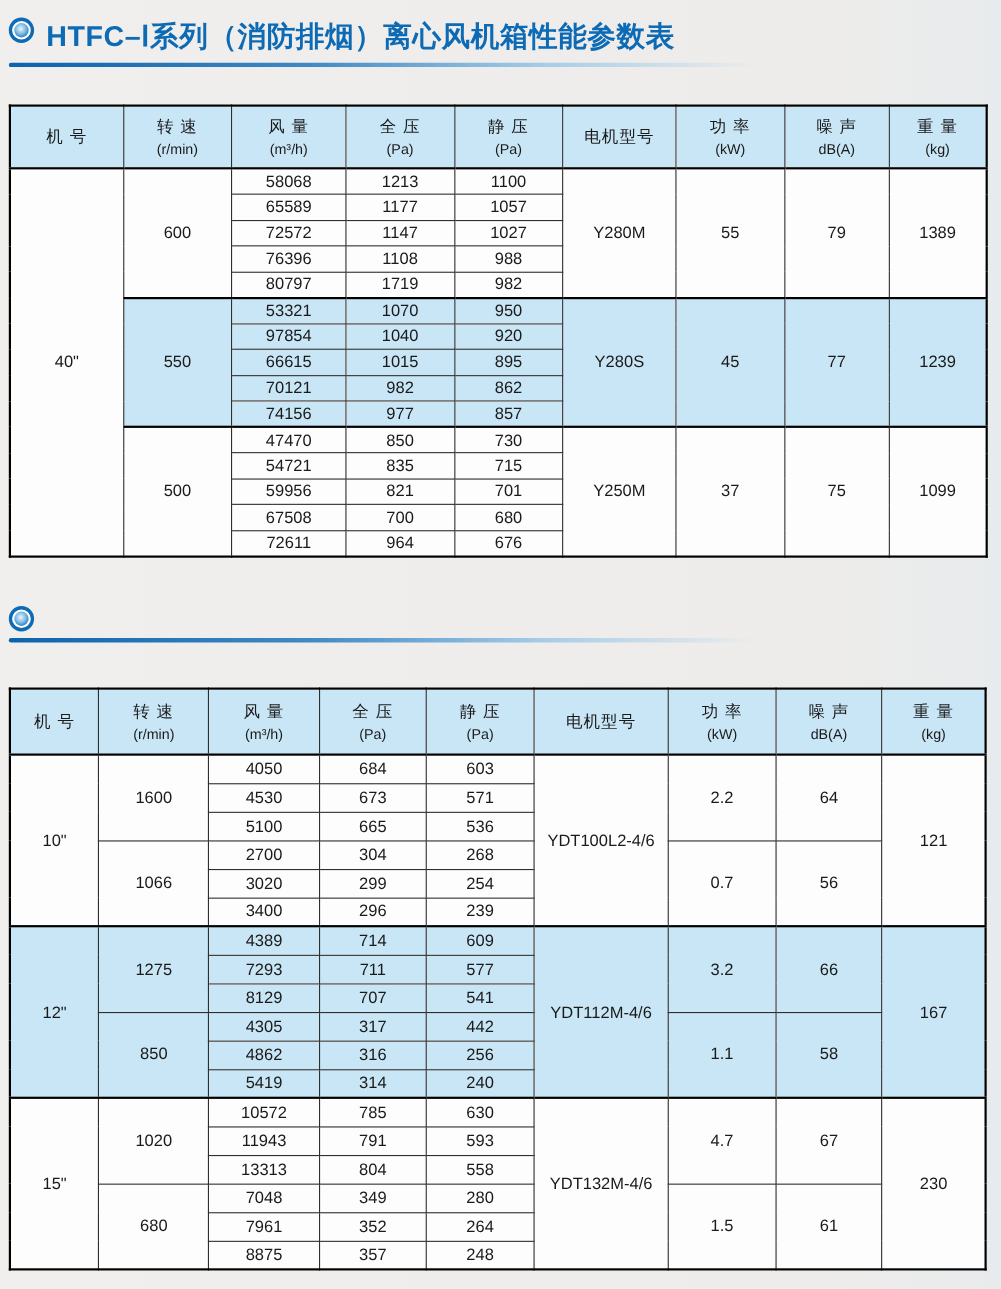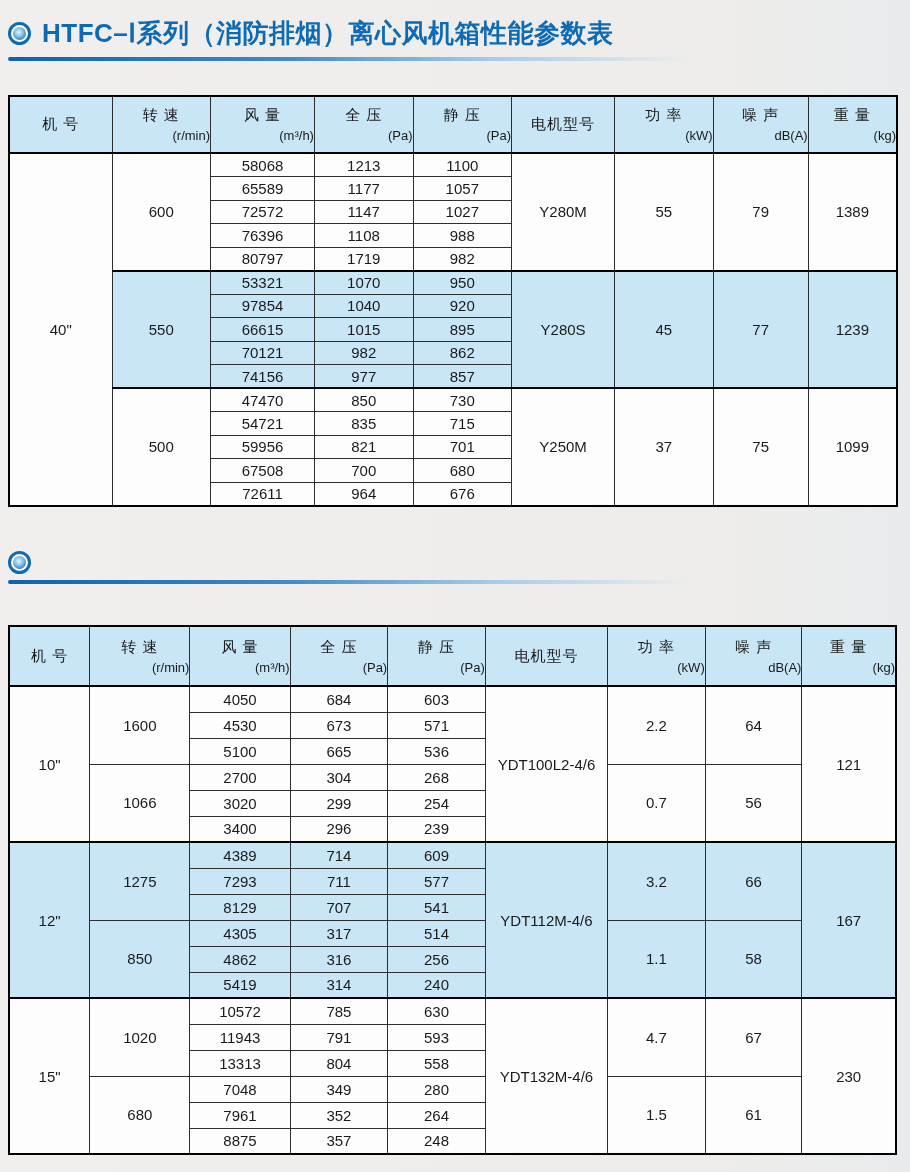--- a/index.html
+++ b/index.html
@@ -5,21 +5,21 @@
   html,body{margin:0;padding:0;}
   .page{
     position:relative;width:910px;height:1172px;overflow:hidden;
     background:linear-gradient(90deg,#f0efed 0%,#edecea 82%,#e8ebed 100%);
     font-family:"Liberation Sans",sans-serif;color:#1a1a1a;
   }
   
   .title-block{position:absolute;left:8px;}
   .tb1{top:16px;}
   .tb2{top:551px;}
-  .title-row{display:flex;align-items:center;}
+  .title-row{display:flex;align-items:flex-start;}
   .bullet{
     width:23px;height:23px;border-radius:50%;box-sizing:border-box;
     border:3px solid #0d6ab5;background:#fff;
     display:inline-flex;align-items:center;justify-content:center;flex:0 0 auto;
   }
   .bullet-core{
     width:13px;height:13px;border-radius:50%;
     background:radial-gradient(circle at 45% 40%, #eaf5fd 0%, #7db9e2 45%, #0d6ab5 85%);
   }
   .sec-title{
@@ -40,21 +40,21 @@
   th,td{border:1px solid #2e2e2e;text-align:center;vertical-align:middle;padding:0;overflow:hidden;}
   thead th{background:#c9e6f6;border-bottom:2px solid #000;font-weight:normal;}
   .t1 thead tr{height:57px;}
   .t2 thead tr{height:60px;}
   .t1 tbody tr{height:23.5px;}
   .t2 tbody tr{height:26px;}
   tbody td{font-size:15px;}
   tr.group-start td{border-top:2px solid #000;}
   td.hl{background:#c9e6f6;text-align:center;}
   .col-label{font-size:15px;letter-spacing:1px;white-space:nowrap;}
-  .col-unit{font-size:13px;margin-top:3px;white-space:nowrap;text-align:right;}
+  .col-unit{font-size:13px;margin-top:3px;white-space:nowrap;}
 </style>
 </head>
 <body>
 
 <div class="page">
 
   <div class="title-block tb1">
     <div class="title-row">
       <span class="bullet">
           <span class="bullet-core"></span>
@@ -326,21 +326,21 @@
         </tr>
         <tr>
           <td class="hl">8129</td>
           <td class="hl">707</td>
           <td class="hl">541</td>
         </tr>
         <tr>
           <td rowspan="3" class="hl">850</td>
           <td class="hl">4305</td>
           <td class="hl">317</td>
-          <td class="hl">514</td>
+          <td class="hl">442</td>
           <td rowspan="3" class="hl">1.1</td>
           <td rowspan="3" class="hl">58</td>
         </tr>
         <tr>
           <td class="hl">4862</td>
           <td class="hl">316</td>
           <td class="hl">256</td>
         </tr>
         <tr>
           <td class="hl">5419</td>

